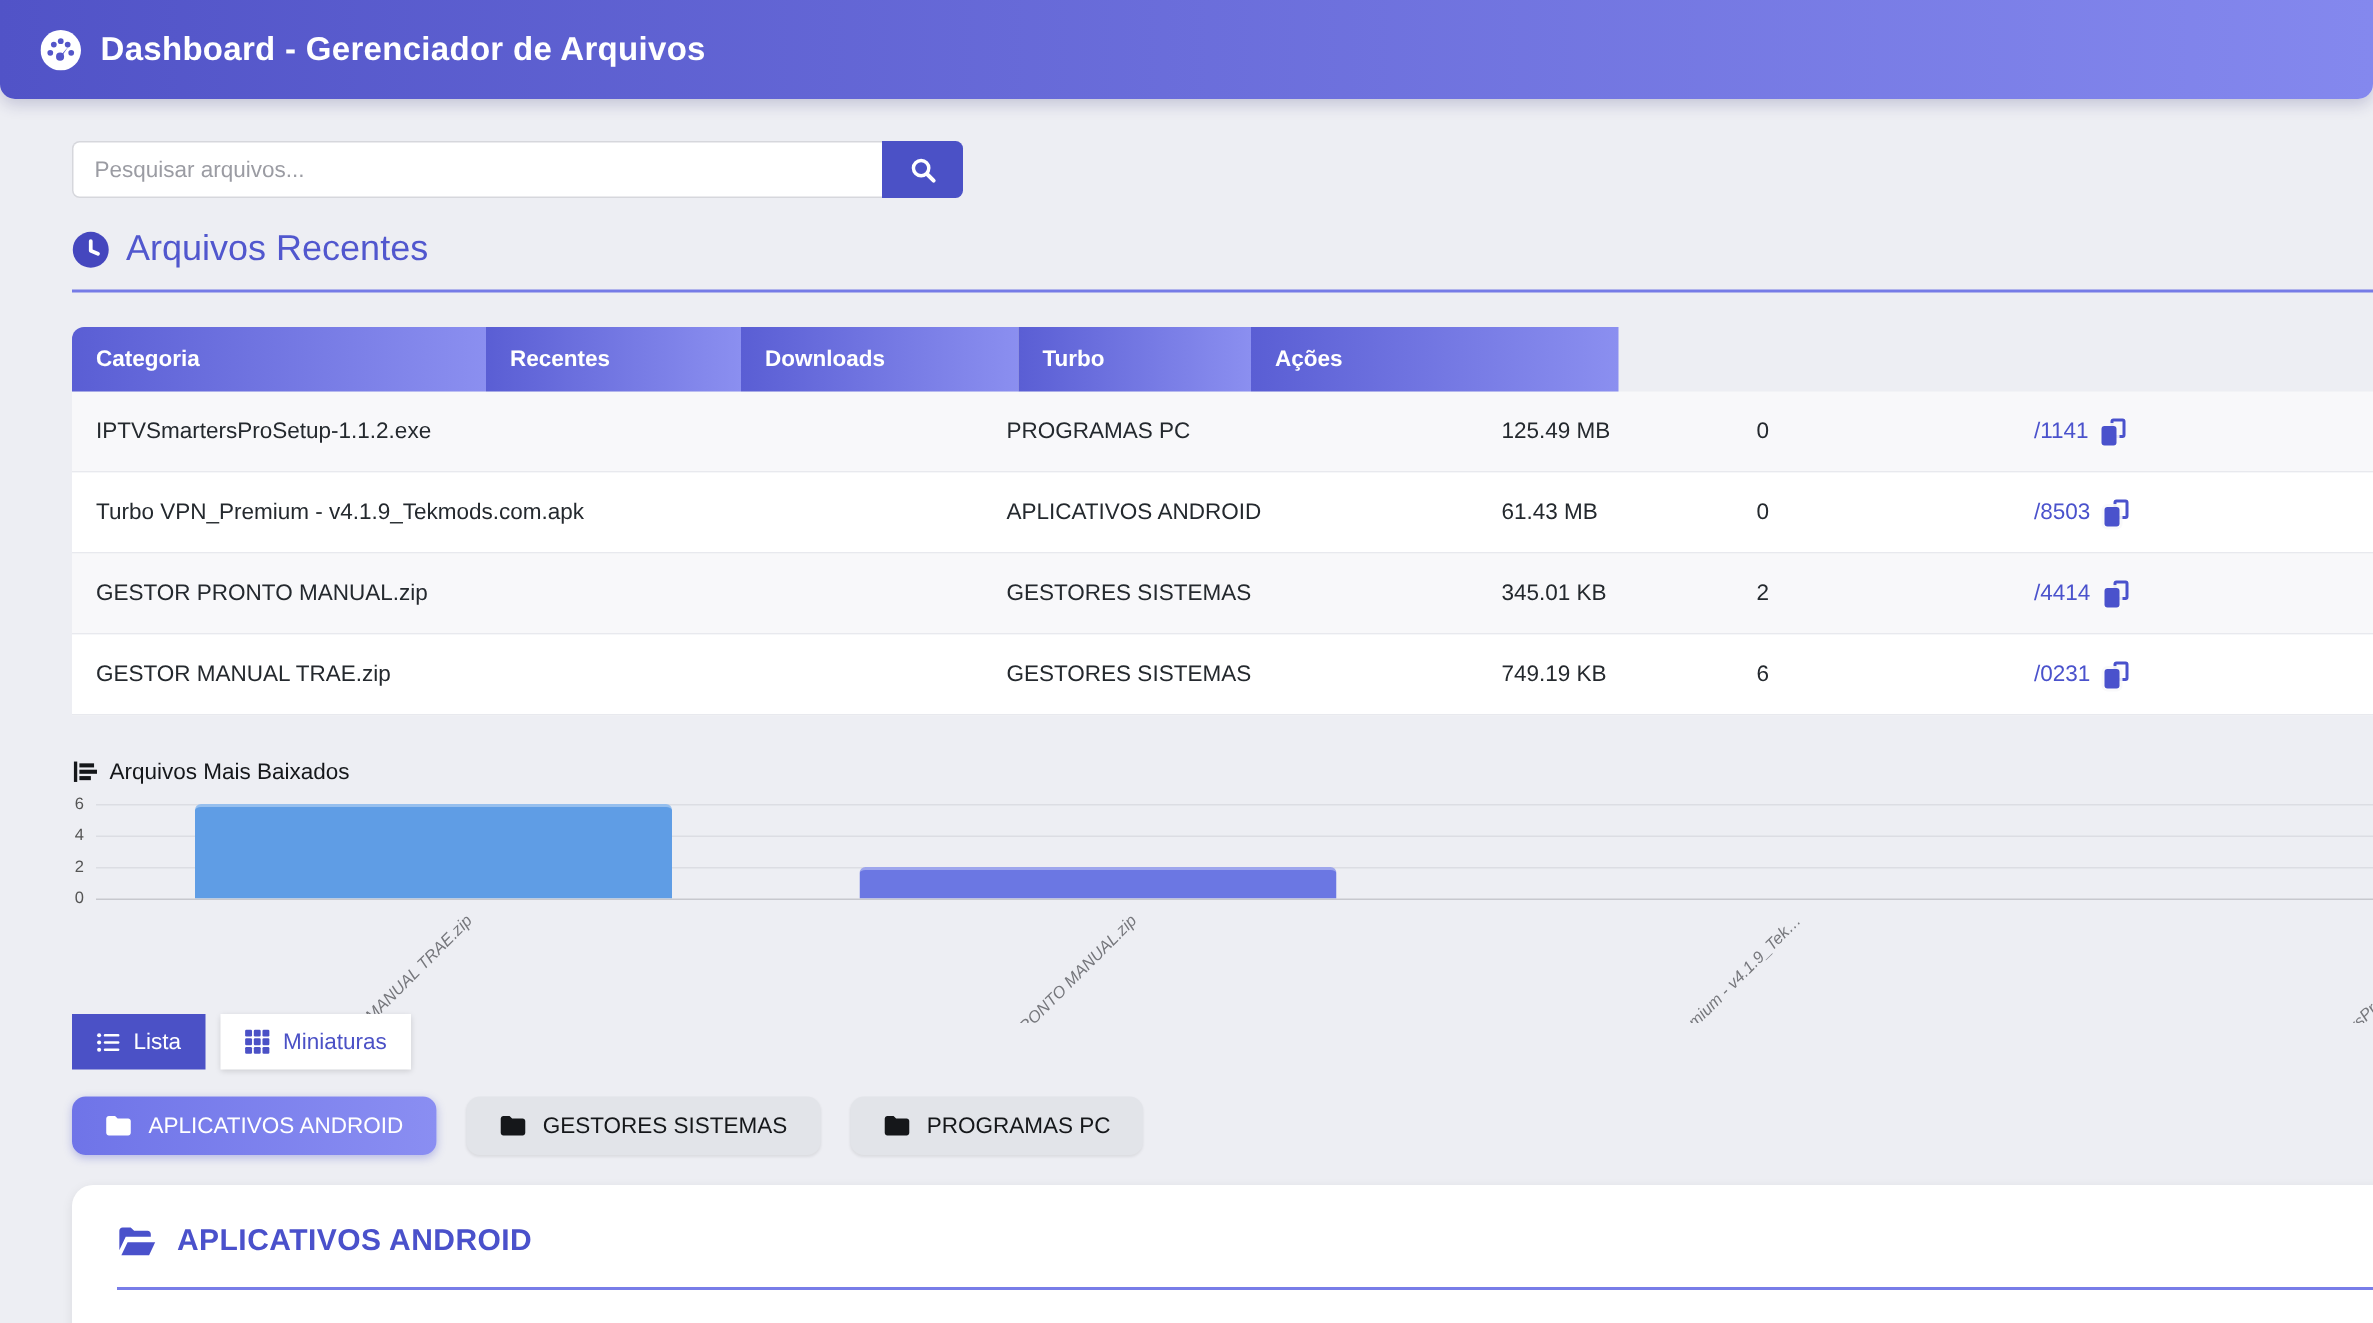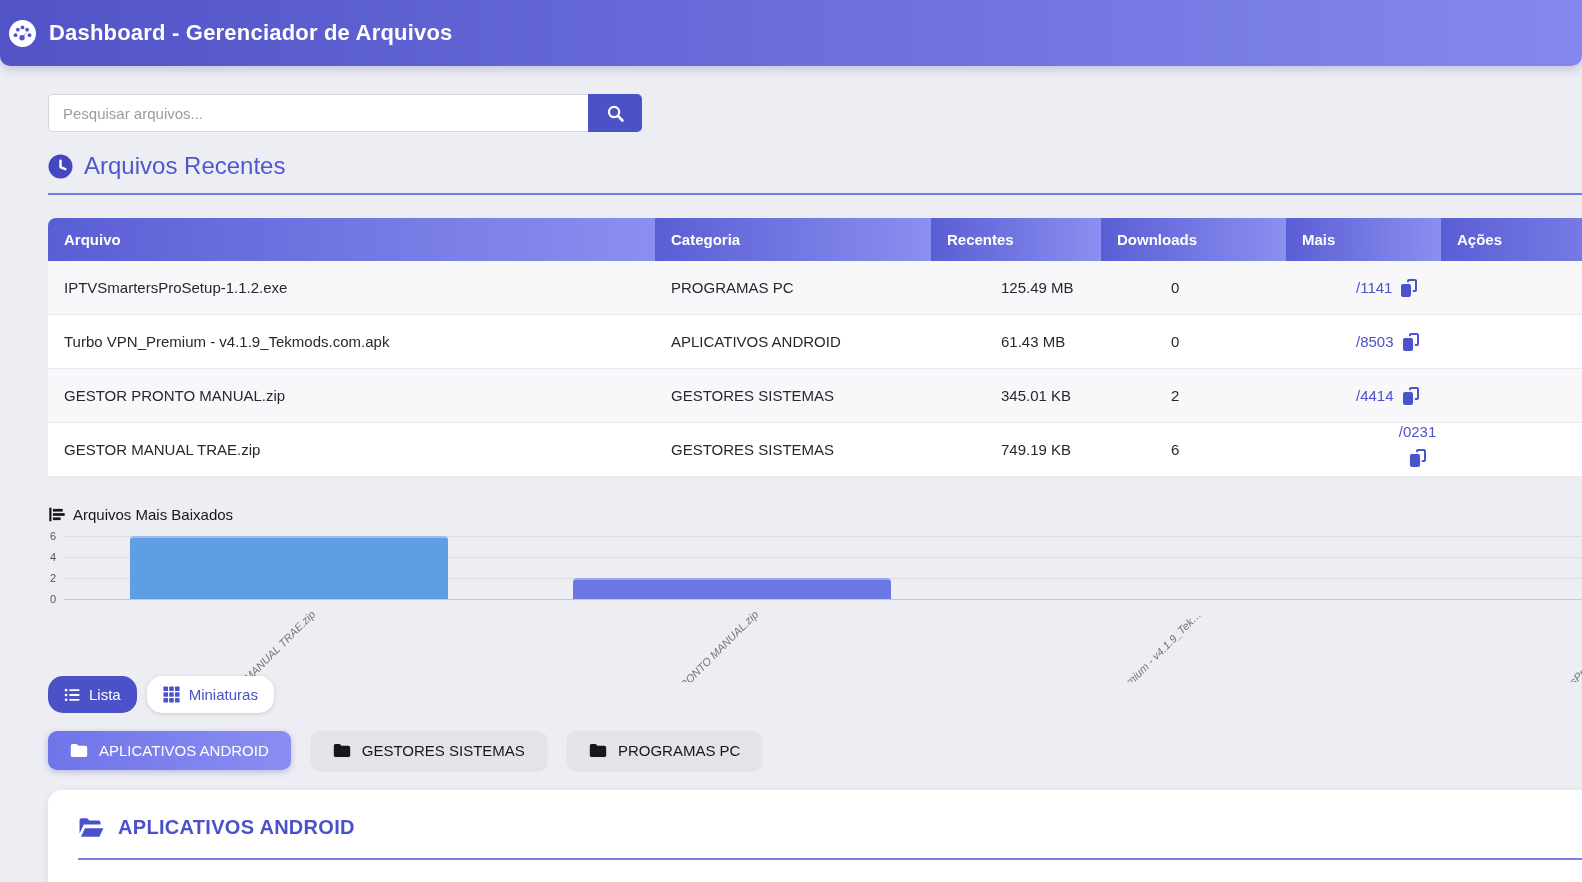--- a/index.html
+++ b/index.html
@@ -6,21 +6,21 @@
   html,body { width:1582px; height:882px; }
   body { font-family:"Liberation Sans", sans-serif; background:#edeef3; overflow:hidden; }
 
   .screen { position:relative; width:1582px; height:882px; overflow:hidden; background:#edeef3; }
 
   
   .app-header {
     position:absolute; left:0; top:0; width:1582px; height:66px;
     background:linear-gradient(90deg,#5153c7 0%,#8488ee 100%);
     border-radius:0 0 10px 10px;
-    display:flex; align-items:center; gap:13px; padding-left:9px;
+    display:flex; align-items:center; gap:13px; padding-left:27px;
     box-shadow:0 4px 10px rgba(40,40,110,.20);
   }
   .app-header h1 { color:#fff; font-size:22px; font-weight:bold; letter-spacing:.2px; }
   .tacho { width:27px; height:27px; }
 
   
   .search-row { position:absolute; left:48px; top:94px; display:flex; height:38px; }
   .search-input {
     width:540px; height:38px; border:1px solid #d6d7dc; border-right:none;
     border-radius:5px 0 0 5px; padding:0 14px; font-size:15px; color:#333;
@@ -61,21 +61,21 @@
   .gridline.axis { background:#c7c8ce; }
   .ytick { position:absolute; left:20px; width:36px; text-align:right; font-size:11px; color:#555; }
   .bar { position:absolute; border-radius:4px 4px 0 0; border-top:2px solid rgba(255,255,255,.35); }
   .xlabel {
     position:absolute; font-size:11px; font-style:italic; color:#76777c; white-space:nowrap;
     transform:translateX(-100%) rotate(-45deg); transform-origin:100% 0;
   }
 
   
   .view-toggle { position:absolute; left:48px; top:676px; display:flex; gap:10px; }
-  .btn { height:37px; border:none; border-radius:15px; font-size:15px; padding:0 16px;
+  .btn { height:37px; border:none; border-radius:0; font-size:15px; padding:0 16px;
          display:flex; align-items:center; gap:9px; cursor:pointer; font-family:"Liberation Sans",sans-serif; }
   .btn.lista { background:#4b51c6; color:#fff; }
   .btn.minia { background:#fff; color:#4b51c6; box-shadow:0 1px 4px rgba(0,0,0,.15); }
 
   
   .cat-row { position:absolute; left:48px; top:731px; display:flex; gap:20px; }
   .cat-btn { height:39px; border:none; border-radius:9px; font-size:15px; padding:0 22px;
              display:flex; align-items:center; gap:11px; cursor:pointer; font-family:"Liberation Sans",sans-serif; }
   .cat-btn.active { background:linear-gradient(90deg,#6f74e8,#8a8ef2); color:#fff; box-shadow:0 2px 6px rgba(80,85,200,.35); }
   .cat-btn.normal { background:#e2e4e9; color:#15171a; box-shadow:0 1px 2px rgba(0,0,0,.08); }
@@ -122,25 +122,24 @@
     <svg width="25" height="25" viewBox="0 0 24 24">
       <circle cx="12" cy="12" r="11.5" fill="#4547be"></circle>
       <polyline points="12,6.4 12,12.6 16.6,14.6" fill="none" stroke="#ffffff" stroke-width="2.4" stroke-linecap="round" stroke-linejoin="round"></polyline>
     </svg>
     <h2>Arquivos Recentes</h2>
   </div>
   <div class="sec-underline"></div>
 
   <div class="ftable">
     <div class="thead" id="thead">
-        <div class="th" style="width: 607px;">Arquivo</div>
         <div class="th" style="width: 276px;">Categoria</div>
         <div class="th" style="width: 170px;">Recentes</div>
         <div class="th" style="width: 185px;">Downloads</div>
-        <div class="th" style="width: 155px;">Mais</div>
+        <div class="th" style="width: 155px;">Turbo</div>
         <div class="th" style="width: 245px;">Ações</div>
       </div>
     <div id="tbody">
         <div class="trow striped">
           <div class="td" style="width: 607px;">IPTVSmartersProSetup-1.1.2.exe</div>
           <div class="td" style="width: 330px;">PROGRAMAS PC</div>
           <div class="td" style="width: 170px;">125.49 MB</div>
           <div class="td" style="width: 185px;">0</div>
           <div class="td link" style="width: 155px;">
             <span>/1141</span>
@@ -177,21 +176,21 @@
               <span class="front"></span>
             </span>
           </div>
           <div class="td" style="width: 245px;"></div>
         </div>
         <div class="trow">
           <div class="td" style="width: 607px;">GESTOR MANUAL TRAE.zip</div>
           <div class="td" style="width: 330px;">GESTORES SISTEMAS</div>
           <div class="td" style="width: 170px;">749.19 KB</div>
           <div class="td" style="width: 185px;">6</div>
-          <div class="td link" style="width: 155px; flex-direction: column;">
+          <div class="td link" style="width: 155px;">
             <span>/0231</span>
             <span class="copy-ic">
               <span class="back"></span>
               <span class="front"></span>
             </span>
           </div>
           <div class="td" style="width: 245px;"></div>
         </div>
       </div>
   </div>

